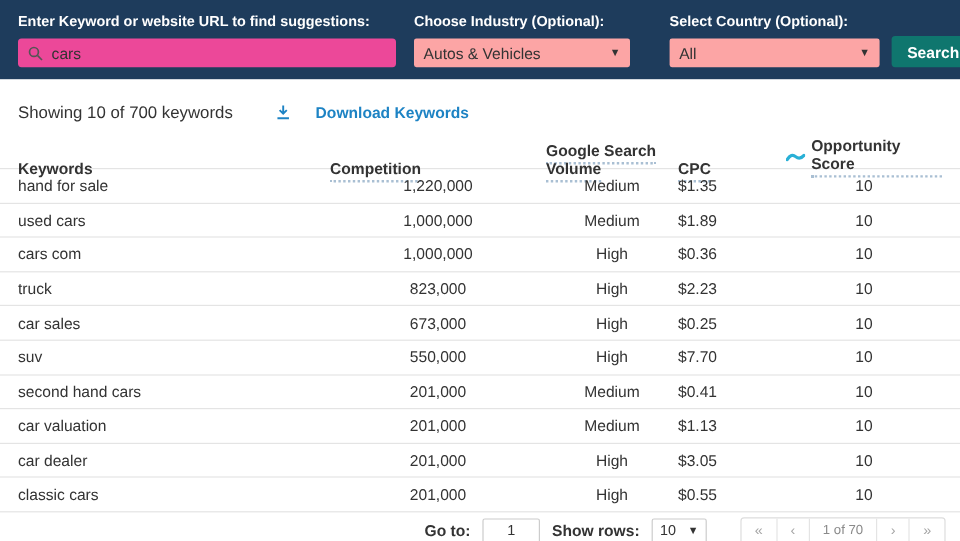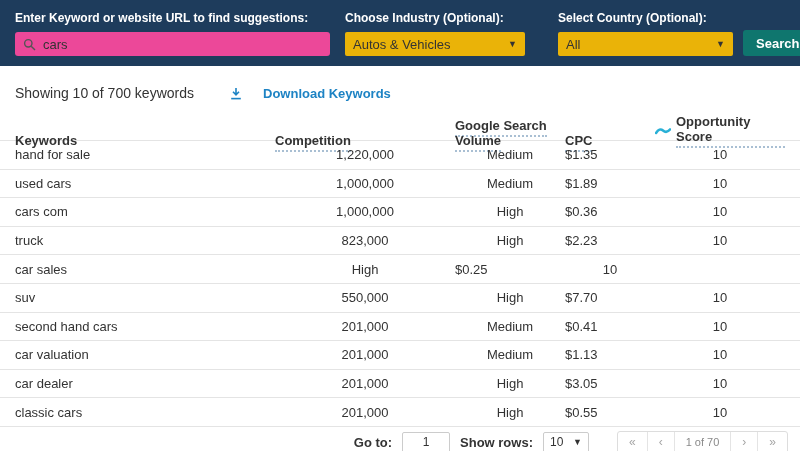--- a/index.html
+++ b/index.html
@@ -35,21 +35,21 @@
   }
   .kw-wrap input {
     border: none; outline: none; flex: 1;
     font-size: 13px; color: #333;
     font-family: "Liberation Sans", sans-serif;
     background: transparent;
   }
   .group-industry { margin-left: 15px; }
   .group-country  { margin-left: 33px; }
   .selectbox {
-    height: 24px; background: #eab308; border-radius: 2px;
+    height: 24px; background: #fca5a5; border-radius: 2px;
     display: flex; align-items: center; justify-content: space-between;
     padding: 0 8px; font-size: 13px; color: #333; cursor: pointer;
   }
   .sel-industry { width: 180px; }
   .sel-country  { width: 175px; }
   .caret { font-size: 9px; color: #333; }
   .search-btn {
     margin-left: 10px; margin-top: 19px;
     background: #0f766e; color: #fff;
     border: none; border-radius: 3px;
@@ -219,20 +219,21 @@
       </div>
       <div class="grid-row trow">
         <div class="cell col-kw">truck</div>
         <div class="cell col-vol">823,000</div>
         <div class="cell col-comp">High</div>
         <div class="cell col-cpc">$2.23</div>
         <div class="cell col-score">10</div>
       </div>
       <div class="grid-row trow">
         <div class="cell col-kw">car sales</div>
+        <div class="cell col-vol">673,000</div>
         <div class="cell col-comp">High</div>
         <div class="cell col-cpc">$0.25</div>
         <div class="cell col-score">10</div>
       </div>
       <div class="grid-row trow">
         <div class="cell col-kw">suv</div>
         <div class="cell col-vol">550,000</div>
         <div class="cell col-comp">High</div>
         <div class="cell col-cpc">$7.70</div>
         <div class="cell col-score">10</div>

